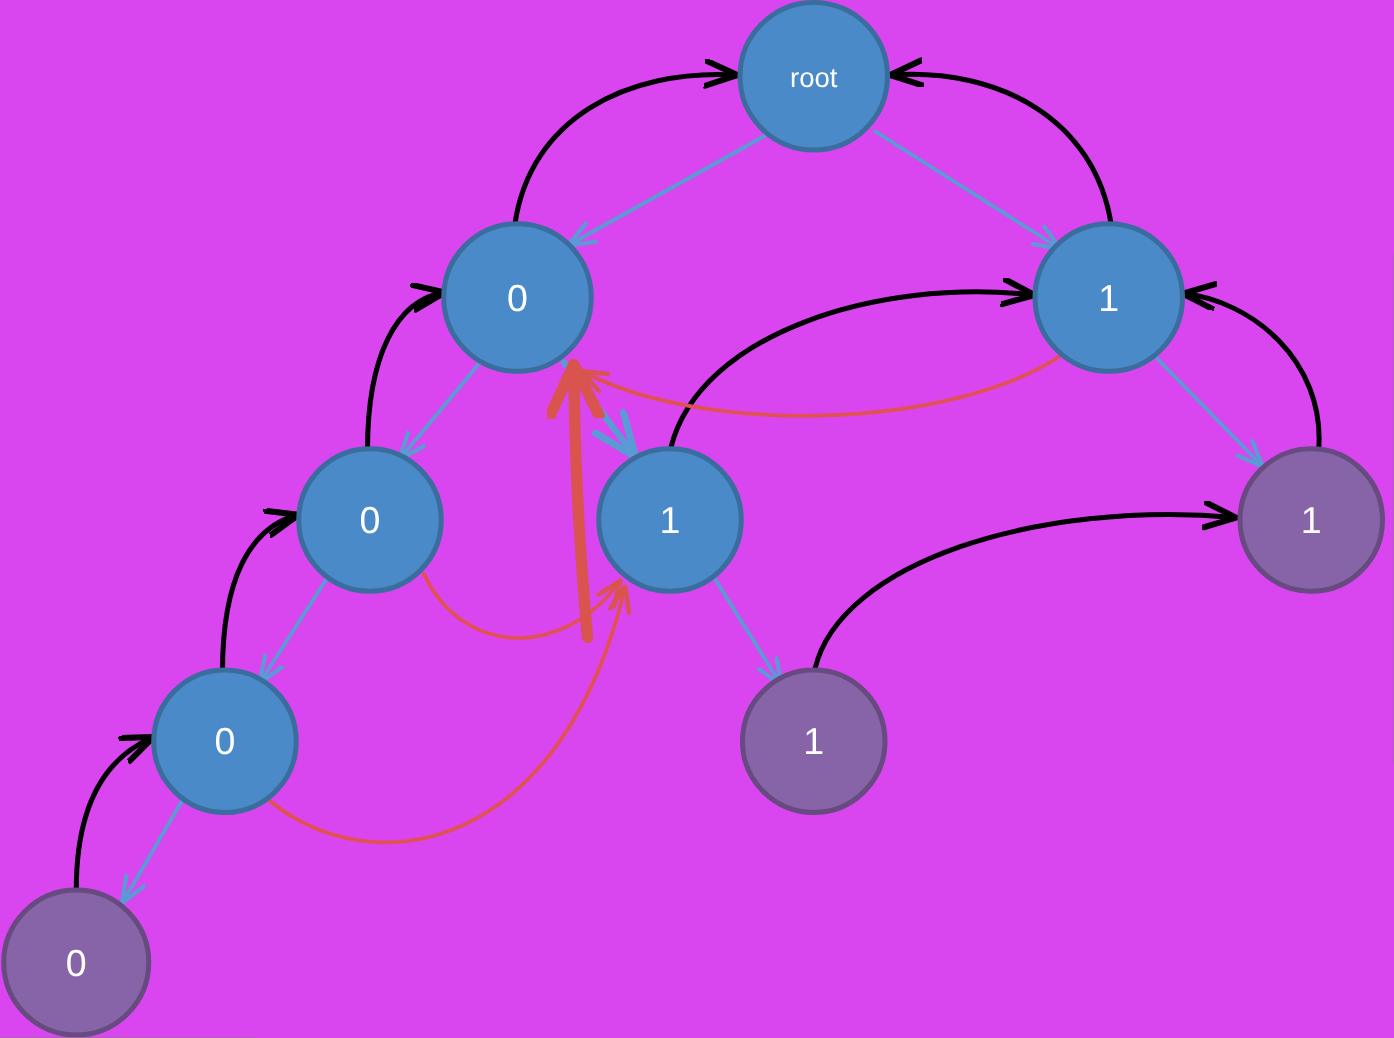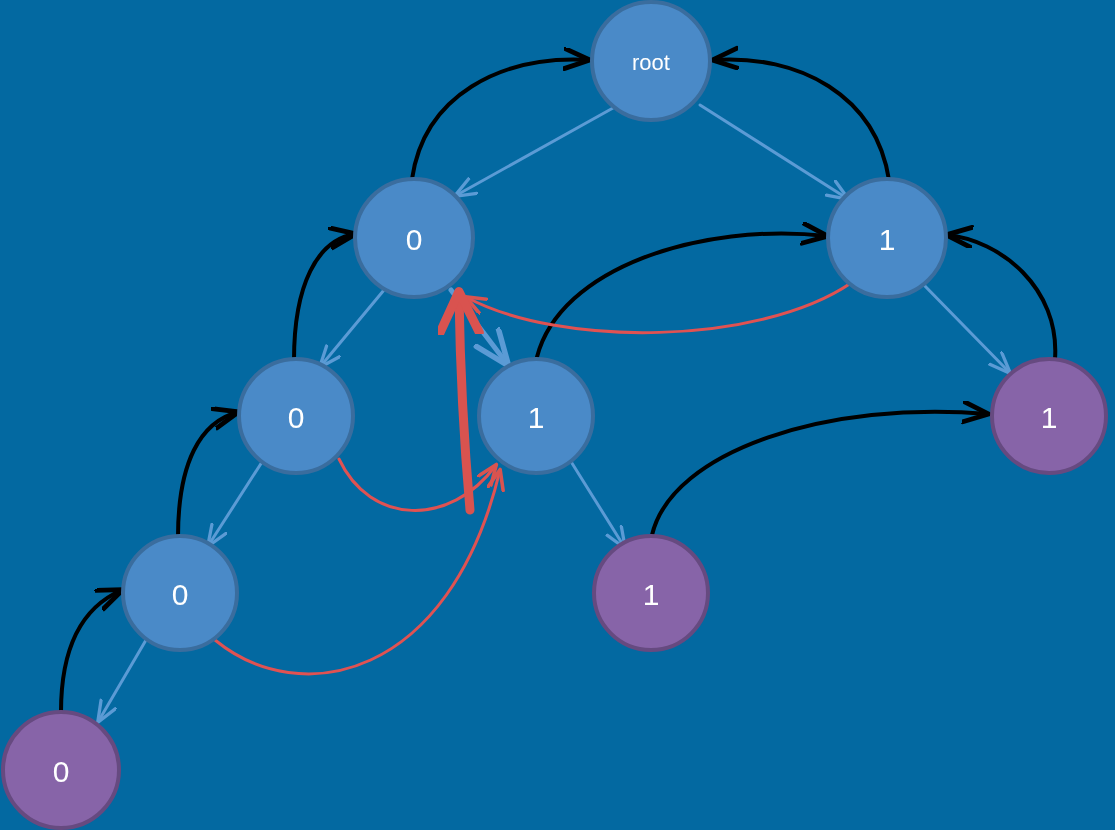--- a/index.html
+++ b/index.html
@@ -5,21 +5,21 @@
 <style>
   html, body {
     margin: 0;
     padding: 0;
     background: #808080;
   }
   #stage {
     position: relative;
     width: 1115px;
     height: 830px;
-    background: #0369a1;
+    background: #d946ef;
     overflow: hidden;
     font-family: "Liberation Sans", sans-serif;
   }
   #graph-svg {
     position: absolute;
     left: 0;
     top: 0;
     width: 1115px;
     height: 830px;
     display: block;

